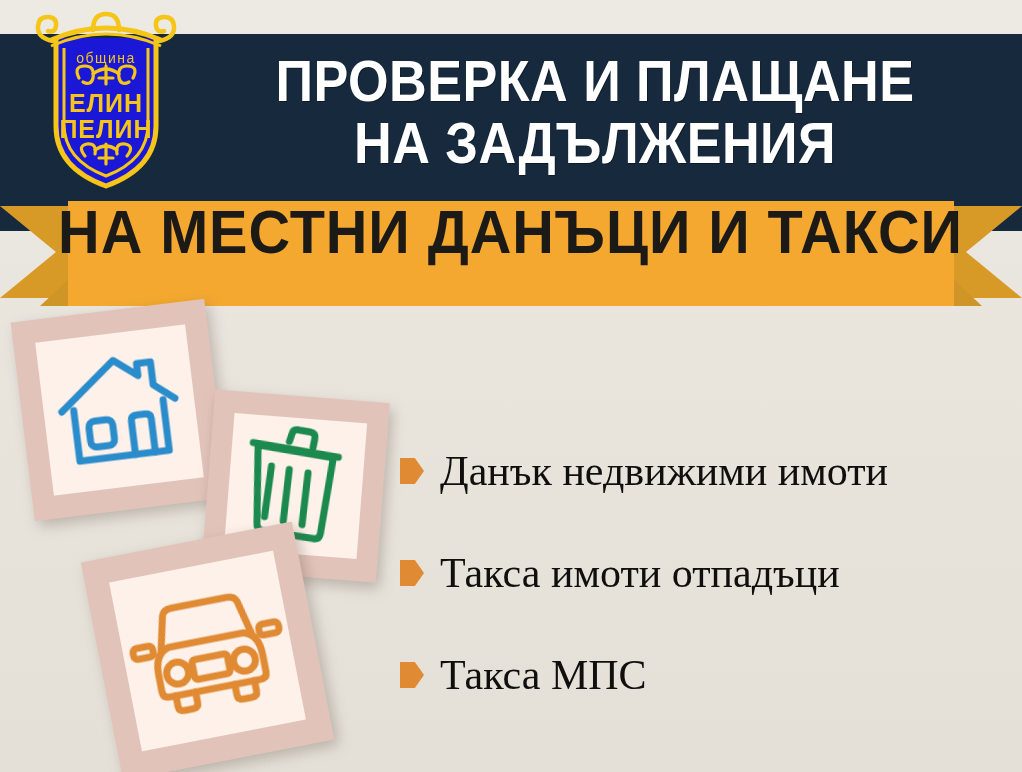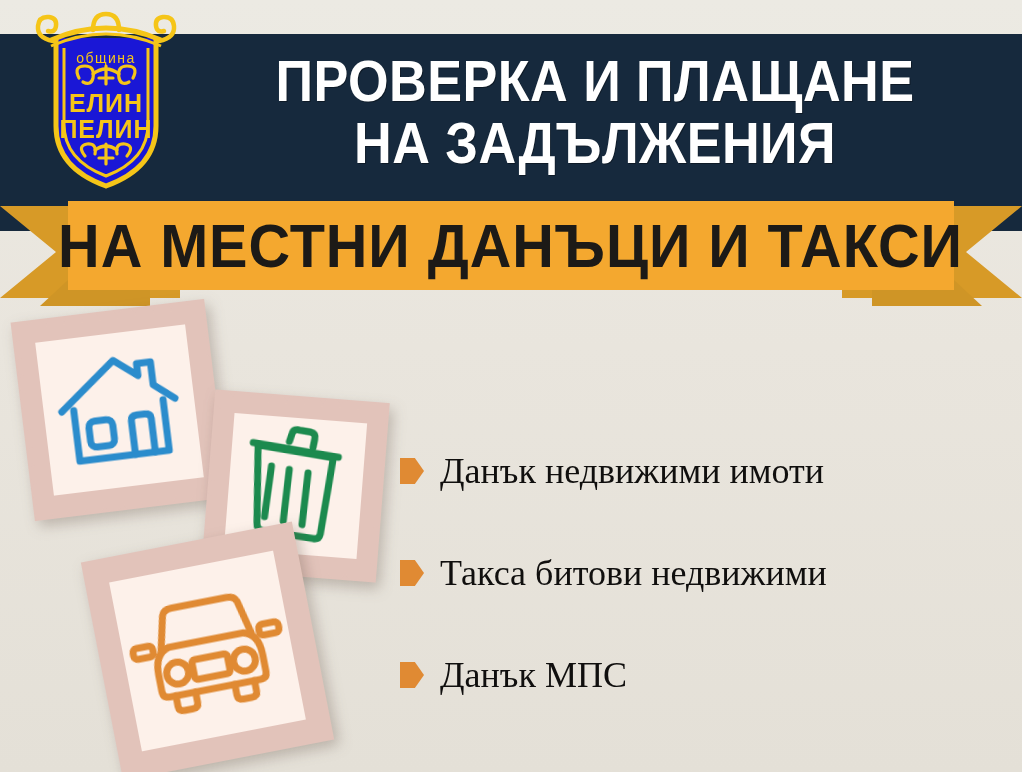--- a/index.html
+++ b/index.html
@@ -54,23 +54,23 @@
     right:0;
     clip-path:polygon(0 0,180px 0,124px 46px,180px 92px,0 92px);
   }
   .ribbon-fold{
     position:absolute;top:84px;width:110px;height:26px;
     background:#cf9526;
   }
   .ribbon-fold.left{ left:40px; clip-path:polygon(28px 0,110px 0,110px 26px,0 26px); }
   .ribbon-fold.right{ right:40px; clip-path:polygon(0 0,82px 0,110px 26px,0 26px); }
   .ribbon-main{
-    position:absolute;left:68px;top:5px;width:886px;height:89px;
+    position:absolute;left:68px;top:5px;width:886px;height:105px;
     background:#f4a82f;
-    display:flex;align-items:center;justify-content:center;
+    display:flex;align-items:flex-start;justify-content:center;
   }
   .ribbon-text{
     color:#1c1a17;
     font-family:"Liberation Sans Narrow","Liberation Sans",sans-serif;
     font-weight:bold;font-size:62px;line-height:62px;
     letter-spacing:1px;
     transform:scaleX(0.93);
     white-space:nowrap;
   }
 
@@ -93,21 +93,21 @@
     height:102px;
   }
   .bullet{
     flex:0 0 auto;width:24px;height:26px;margin-right:16px;
     background:#e08a33;
     clip-path:polygon(0 0,62% 0,100% 50%,62% 100%,0 100%);
   }
   .list-label{
     color:#100f0e;
     font-family:"Liberation Serif","DejaVu Serif",serif;
-    font-size:36px;line-height:46px;
+    font-size:42px;line-height:46px;
     white-space:nowrap;
   }
 </style>
 </head>
 <body>
 
 <div class="poster">
 
   <div class="header">
     <div class="header-title">ПРОВЕРКА И ПЛАЩАНЕ
@@ -352,21 +352,21 @@
     </svg>
   </div>
 
   <div class="list">
     <div class="list-item">
       <span class="bullet"></span>
       <span class="list-label">Данък недвижими имоти</span>
     </div>
     <div class="list-item">
       <span class="bullet"></span>
-      <span class="list-label">Такса битови недвижими</span>
+      <span class="list-label">Такса имоти отпадъци</span>
     </div>
     <div class="list-item">
       <span class="bullet"></span>
-      <span class="list-label">Данък МПС</span>
+      <span class="list-label">Такса МПС</span>
     </div>
   </div>
 
 </div>
 
 </body></html>

